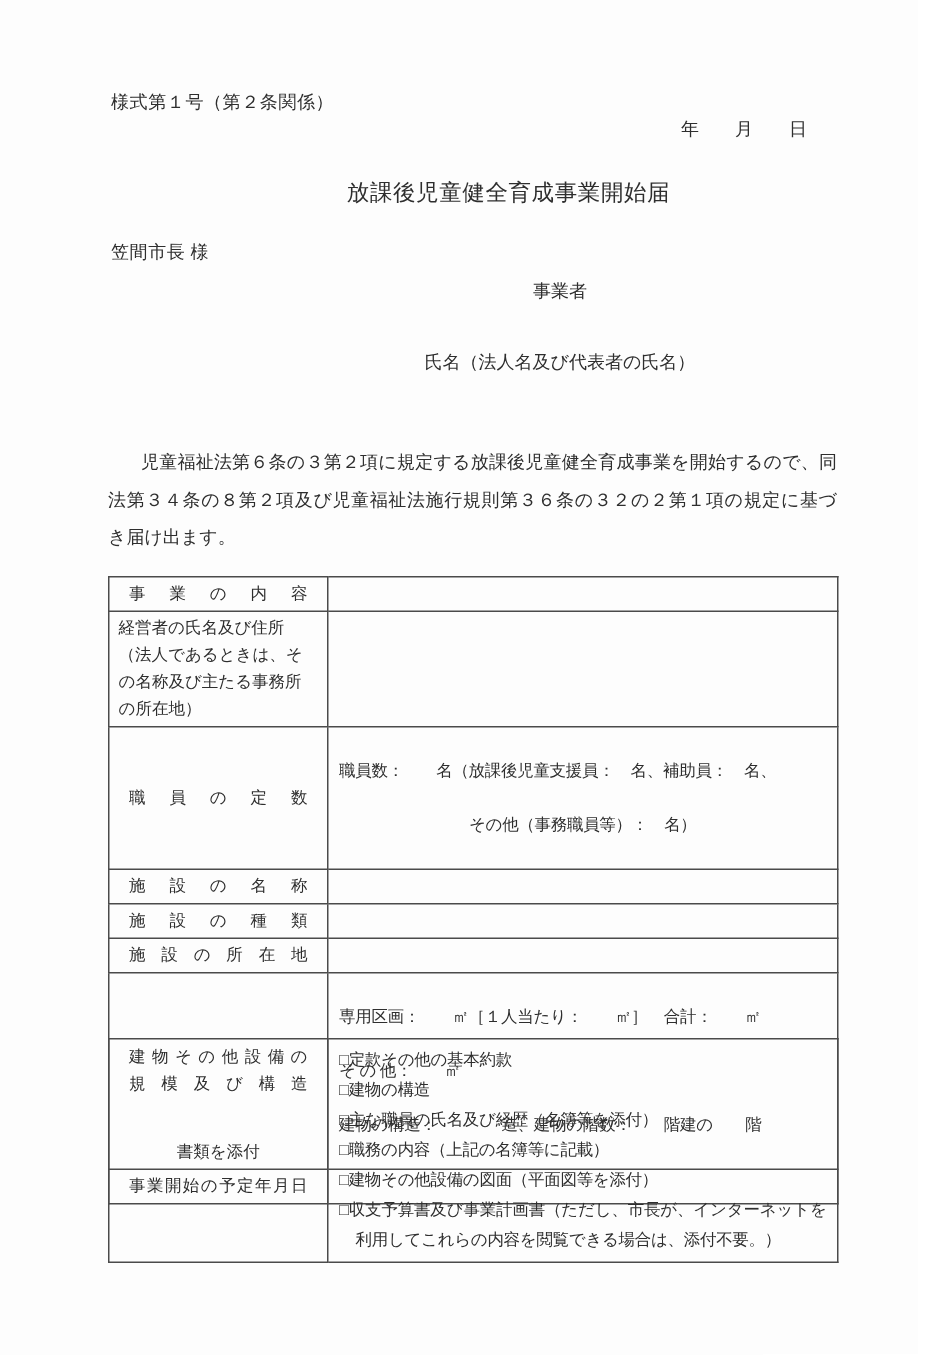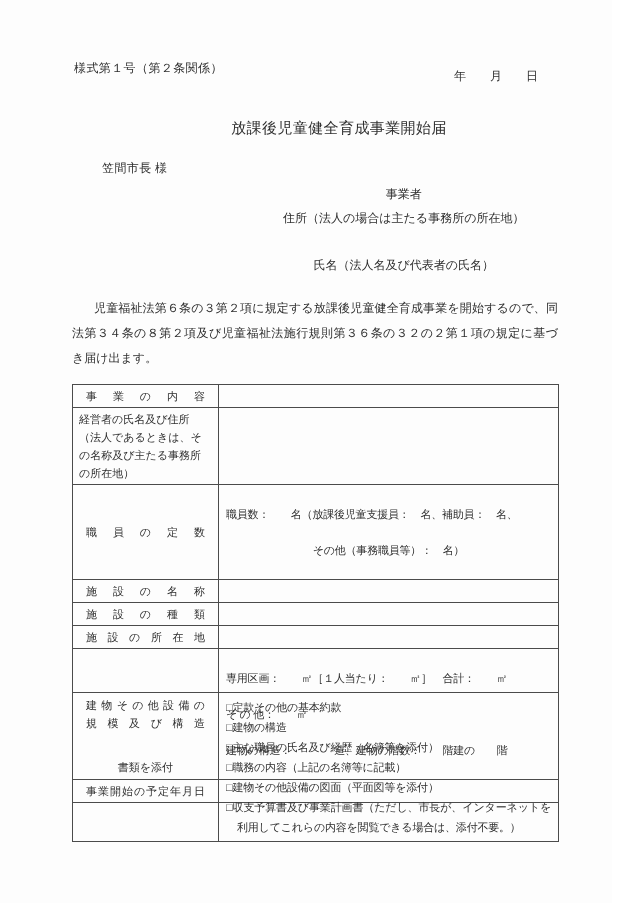--- a/index.html
+++ b/index.html
@@ -12,24 +12,24 @@
   }
   .page {
     position: relative;
     width: 612px; height: 903px;
     background: #fdfdfd;
     overflow: hidden;
   }
   .abs { position: absolute; }
 
   .form-number { left: 74px; top: 60px; font-size: 12px; letter-spacing: 0.4px; }
-  .date-line   { right: 74px; top: 68px; font-size: 12px; }
+  .date-line   { right: 74px; top: 78px; font-size: 12px; }
   .doc-title   { left: 72px; top: 119px; width: 486px; text-align: center;
                  text-indent: 48px; font-size: 15px; letter-spacing: 0.4px; }
-  .addressee   { left: 74px; top: 160px; font-size: 12px; letter-spacing: 0.4px; margin-left: 28px; }
+  .addressee   { left: 74px; top: 160px; font-size: 12px; letter-spacing: 0.4px; }
 
   .applicant-block { left: 283px; top: 183px; font-size: 12px; }
   .applicant-block > div { line-height: 23.5px; text-align: center; }
   .applicant-block .name-gap { margin-top: 23.5px; }
 
   .body-par { left: 72px; top: 296px; width: 486px; font-size: 12px; }
   .body-par > div { line-height: 25px; }
   .body-par .jline { text-align: justify; text-align-last: justify; font-family: Liberation Serif, serif; }
   .body-par .indent { text-indent: 22px; }
 
@@ -75,21 +75,20 @@
   <div class="abs form-number">様式第１号（第２条関係）</div>
 
   <div class="abs date-line">年　　月　　日</div>
 
   <div class="abs doc-title">放課後児童健全育成事業開始届</div>
 
   <div class="abs addressee">笠間市長 様</div>
 
   <div class="abs applicant-block">
     <div>事業者</div>
-    <div>住所（法人の場合は主たる事務所の所在地）</div>
     <div class="name-gap">氏名（法人名及び代表者の氏名）</div>
   </div>
 
   <div class="abs body-par">
     <div class="jline indent">児童福祉法第６条の３第２項に規定する放課後児童健全育成事業を開始するので、同</div>
     <div class="jline">法第３４条の８第２項及び児童福祉法施行規則第３６条の３２の２第１項の規定に基づ</div>
     <div>き届け出ます。</div>
   </div>
 
   <table class="abs main-table">

